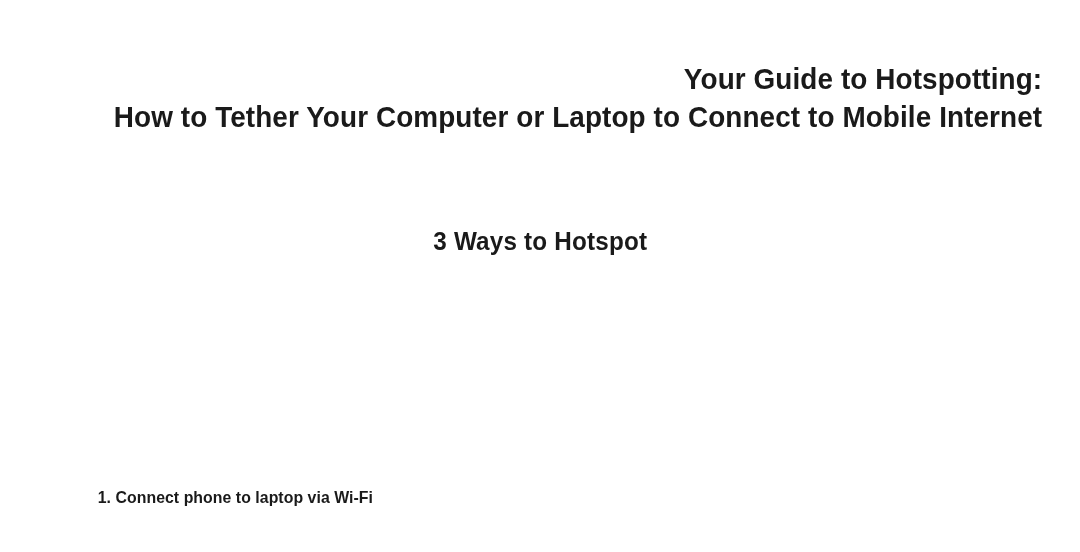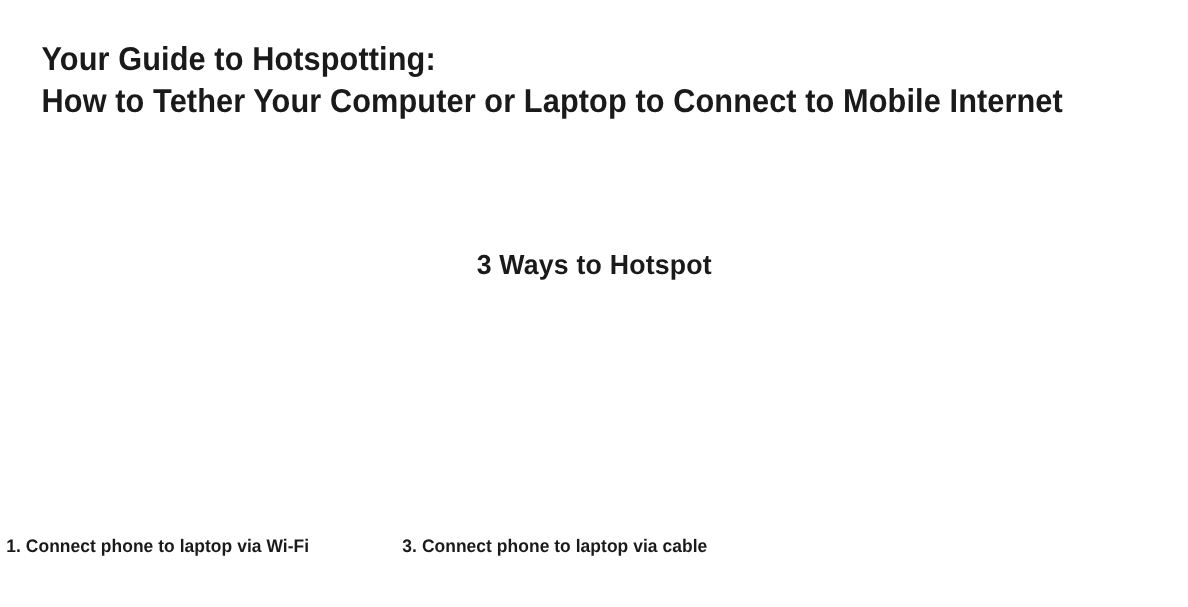--- a/index.html
+++ b/index.html
@@ -21,22 +21,22 @@
     position: absolute;
     inset: 0;
     background: #ffffff;
   }
 
   
   .title-block {
     position: absolute;
     left: 0;
     right: 0;
-    top: 36px;
-    text-align: left;
+    top: 60px;
+    text-align: right;
   }
   .title-line {
     display: block;
     font-family: "Liberation Sans Narrow", "Liberation Sans", sans-serif;
     font-weight: bold;
     font-size: 30px;
     line-height: 38px;
     letter-spacing: 0.1px;
     color: #1a1a1a;
     transform: scaleX(0.93);
@@ -88,27 +88,28 @@
   .captions {
     position: absolute;
     left: 0;
     right: 0;
     top: 486px;
     display: flex;
   }
   .caption {
     flex: 0 0 360px;
     width: 360px;
-    text-align: left;
+    text-align: right;
     font-weight: bold;
     font-size: 16.5px;
     line-height: 22px;
     letter-spacing: 0.05px;
     color: #1a1a1a;
     white-space: nowrap;
+    padding-left: 19px;
   }
   .caption .caption-text {
     display: inline-block;
     transform: scaleX(0.96);
     transform-origin: center center;
   }
 </style>
 </head>
 <body>
 
@@ -126,18 +127,15 @@
   <div class="media-band">
     <div class="media-slot slot-1"></div>
     <div class="media-slot slot-2"></div>
     <div class="media-slot slot-3"></div>
   </div>
 
   <div class="captions">
     <div class="caption">
       <span class="caption-text">1. Connect phone to laptop via Wi-Fi</span>
     </div>
-    <div class="caption">
-      <span class="caption-text">3. Connect phone to laptop via cable</span>
-    </div>
   </div>
 
 </div>
 
 </body></html>

